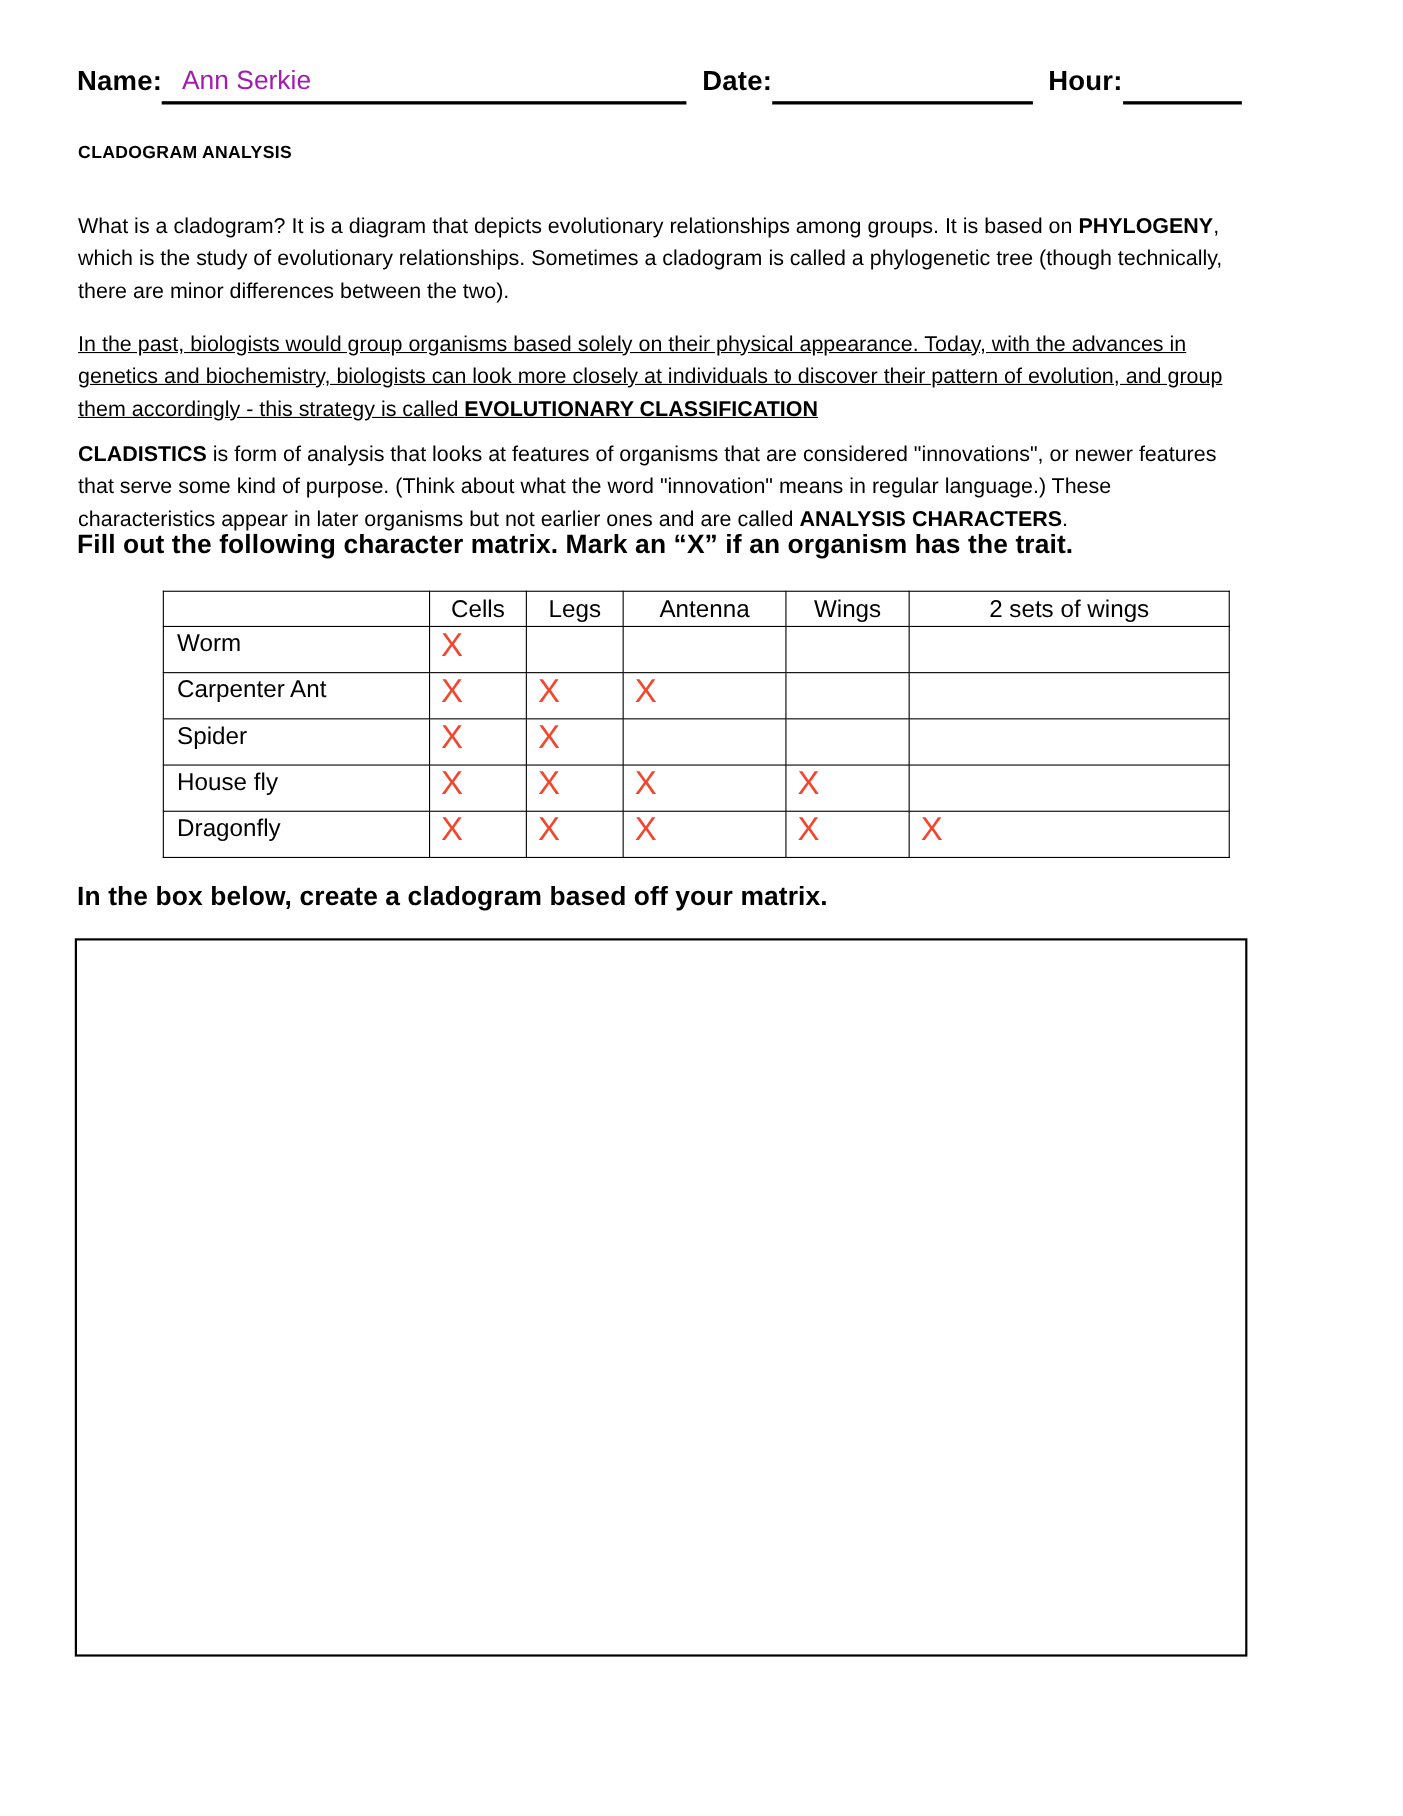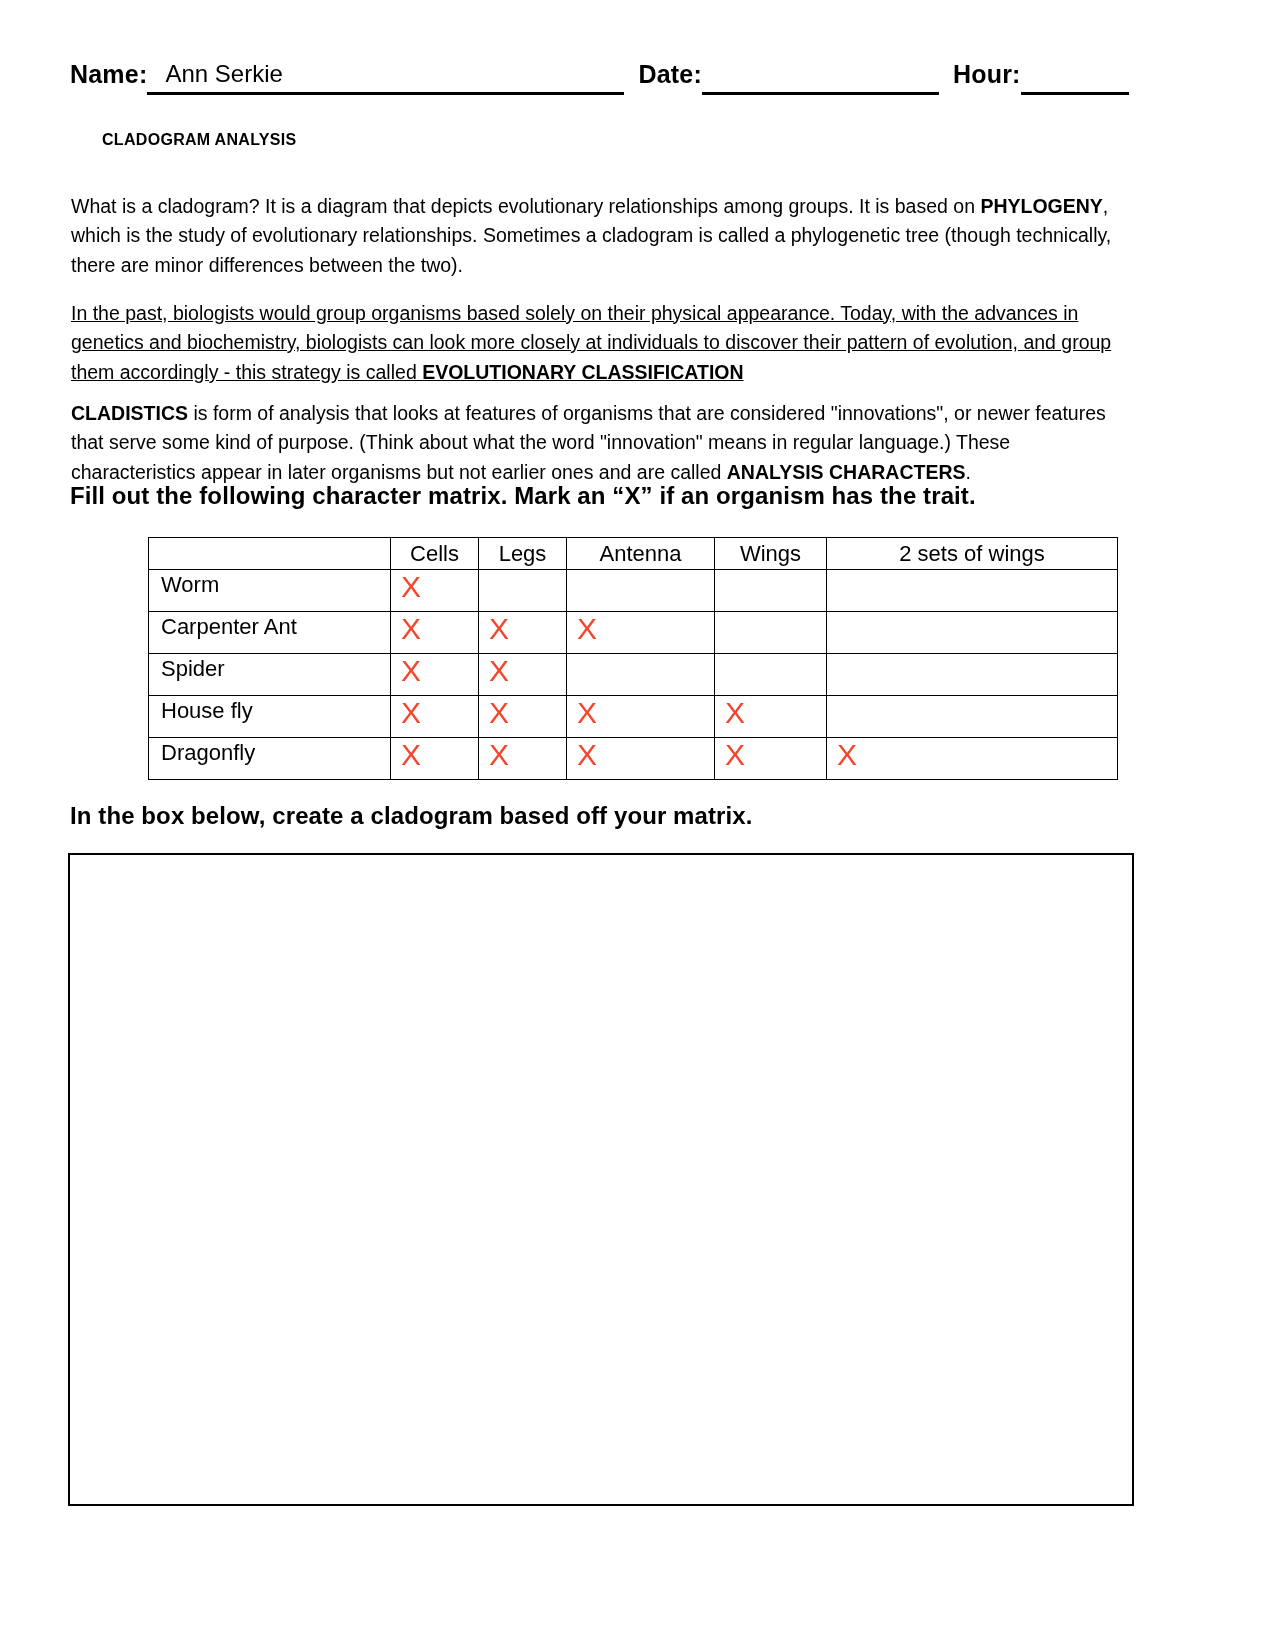--- a/index.html
+++ b/index.html
@@ -47,35 +47,34 @@
     position: relative;
   }
   .name-fill { width: 477px; }
   .date-fill { width: 237px; }
   .hour-fill { width: 108px; }
   .hdr-gap { width: 14px; }
   .handwritten {
     position: absolute;
     left: 18px;
     bottom: 4px;
-    color: #000000;
+    color: #a21caf;
     font-size: 24px;
     font-weight: normal;
     white-space: nowrap;
   }
 
   
   .section-title {
     position: absolute;
     left: 71px;
     top: 131px;
     font-size: 16px;
     font-weight: bold;
     letter-spacing: 0.3px;
-    margin-left: 31px;
   }
   .para {
     position: absolute;
     left: 71px;
     width: 1053px;
     font-size: 19.5px;
     line-height: 1.52;
     text-align: left;
   }
   .para b { font-weight: bold; }

